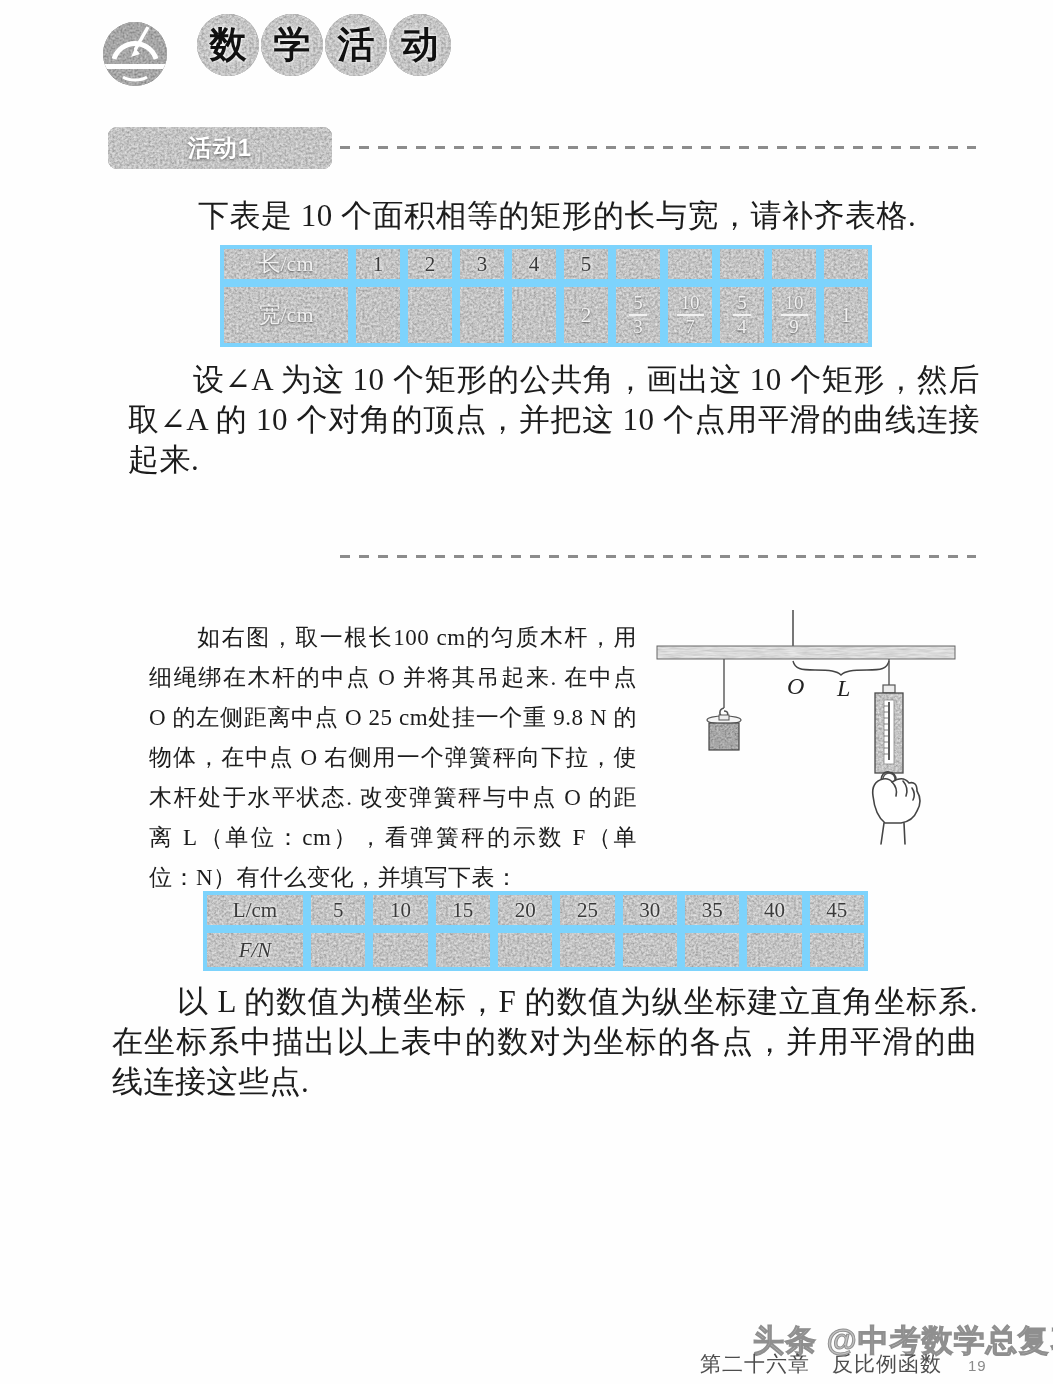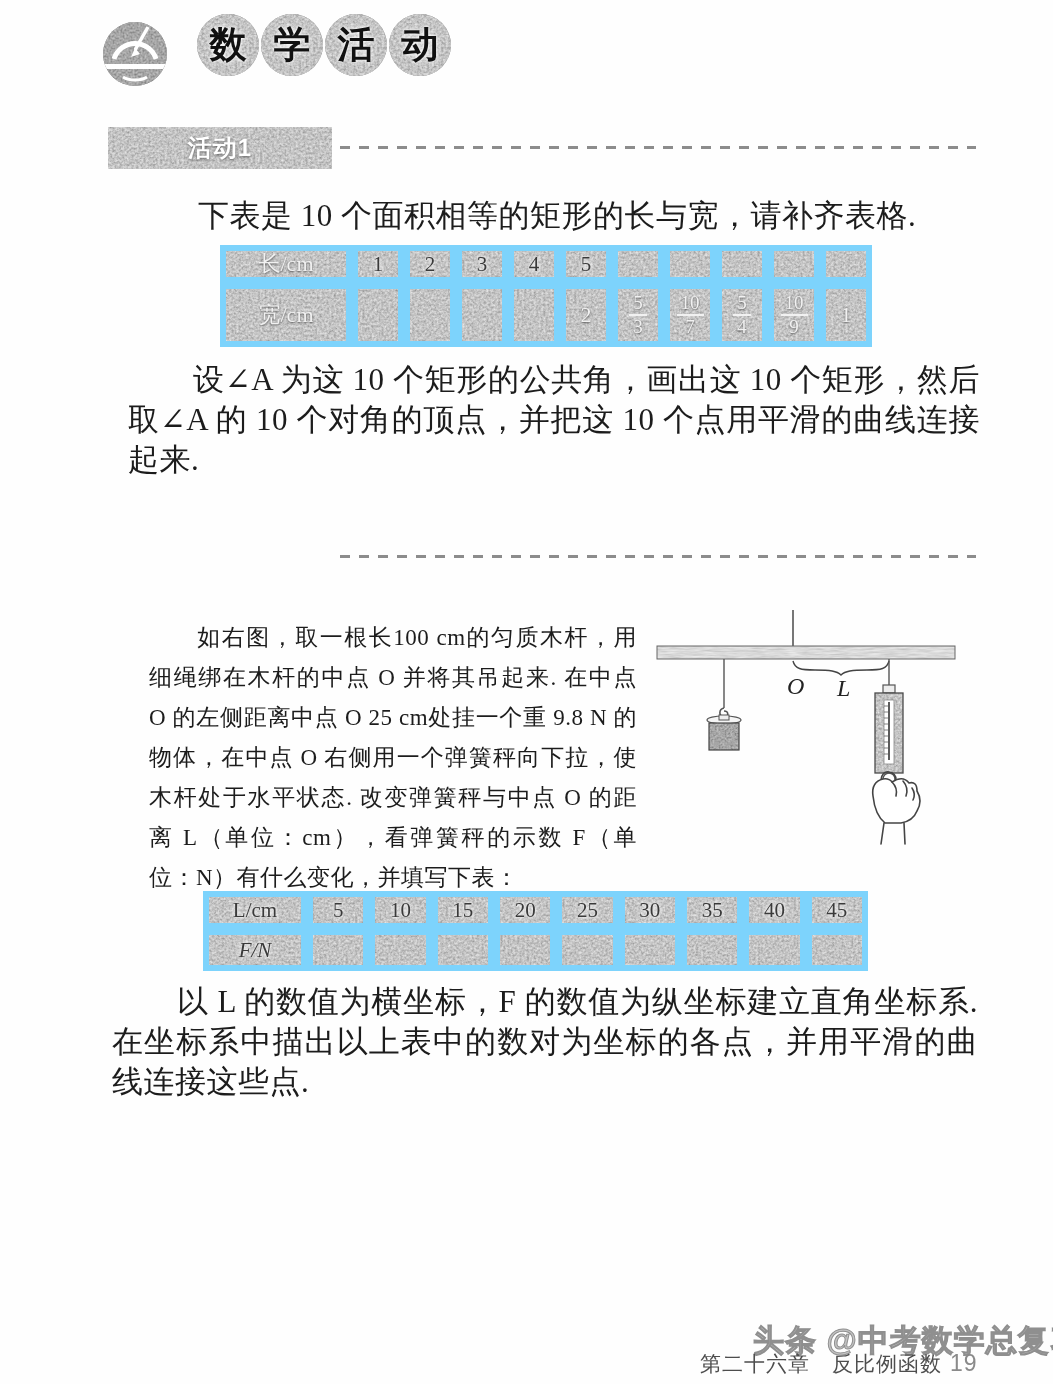--- a/index.html
+++ b/index.html
@@ -16,37 +16,37 @@
   .logo svg{position:absolute;inset:0;}
   .title-row{left:197px;top:14px;display:flex;gap:2px;}
   .tcircle{position:relative;width:62px;height:62px;border-radius:50%;overflow:hidden;background:#8a8a8a;}
   .tcircle .ch{
     position:absolute;inset:0;display:flex;align-items:center;justify-content:center;
     font-size:37px;font-weight:bold;color:#111;
     text-shadow:0 0 3px #fff,0 0 5px #fff;
   }
 
   
-  .banner{width:224px;height:42px;overflow:hidden;background:#828282;}
+  .banner{width:224px;height:42px;overflow:hidden;background:#828282;border-radius:9px;}
   .banner .label{
     position:relative;display:block;text-align:center;line-height:42px;
     font-family:"Liberation Sans","DejaVu Sans",sans-serif;font-weight:bold;font-size:24px;
     color:#fff;text-shadow:0 1px 3px rgba(0,0,0,.55);letter-spacing:1px;
   }
   .dashline{height:3px;background:repeating-linear-gradient(90deg,#8c8c8c 0 10px,transparent 10px 19px);}
 
   
   .para{font-size:31px;line-height:40px;text-align:justify;letter-spacing:.5px;}
   .para p{margin:0;text-indent:2.1em;}
 
   
   .ptable{background:#8c8c8c;}
   .pt-grid{position:relative;display:grid;}
   .pt-cell{
-    position:relative;border:6px solid #7dd3fc;box-sizing:border-box;
+    position:relative;border:4px solid #7dd3fc;box-sizing:border-box;
     display:flex;align-items:center;justify-content:center;overflow:hidden;
   }
   .cell-light{color:#f1f1f1;font-size:22px;text-shadow:0 1px 2px rgba(30,30,30,.65);}
   .cell-dark{color:#3a3a3a;font-size:21px;text-shadow:0 0 3px #fff,0 0 6px #fff;}
   .frac{display:flex;flex-direction:column;align-items:center;line-height:1.05;font-size:19px;}
   .frac .fnum{border-bottom:2px solid currentColor;padding:0 4px 1px;}
   .frac .fden{padding-top:1px;}
 
   
   .a2body{font-size:23px;line-height:40px;text-align:justify;letter-spacing:.5px;}
@@ -55,21 +55,21 @@
 
   
   .watermark{
     font-family:"Liberation Sans","DejaVu Sans",sans-serif;font-weight:bold;font-size:31px;
     color:#c3c3c3;-webkit-text-stroke:1px #8f8f8f;letter-spacing:1px;white-space:nowrap;
   }
   .chapterline{
     font-family:"Liberation Sans","DejaVu Sans",sans-serif;font-size:21px;color:#4d4d4d;
     white-space:nowrap;letter-spacing:1px;
   }
-  .chapterline .pagenum{color:#8a8a8a;font-size:23px;margin-left:8px;}
+  .chapterline .pagenum{color:#8a8a8a;font-size:15px;margin-left:26px;}
 </style>
 </head>
 <body>
 
 <svg width="0" height="0" style="position:absolute" aria-hidden="true">
   <defs>
     <filter id="gMid" x="0%" y="0%" width="100%" height="100%">
       <feTurbulence type="fractalNoise" baseFrequency="0.42" numOctaves="3" seed="11" stitchTiles="stitch"></feTurbulence>
       <feColorMatrix type="matrix" values="0.62 0 0 0 0.24  0.62 0 0 0 0.24  0.62 0 0 0 0.24  0 0 0 0 1"></feColorMatrix>
     </filter>

